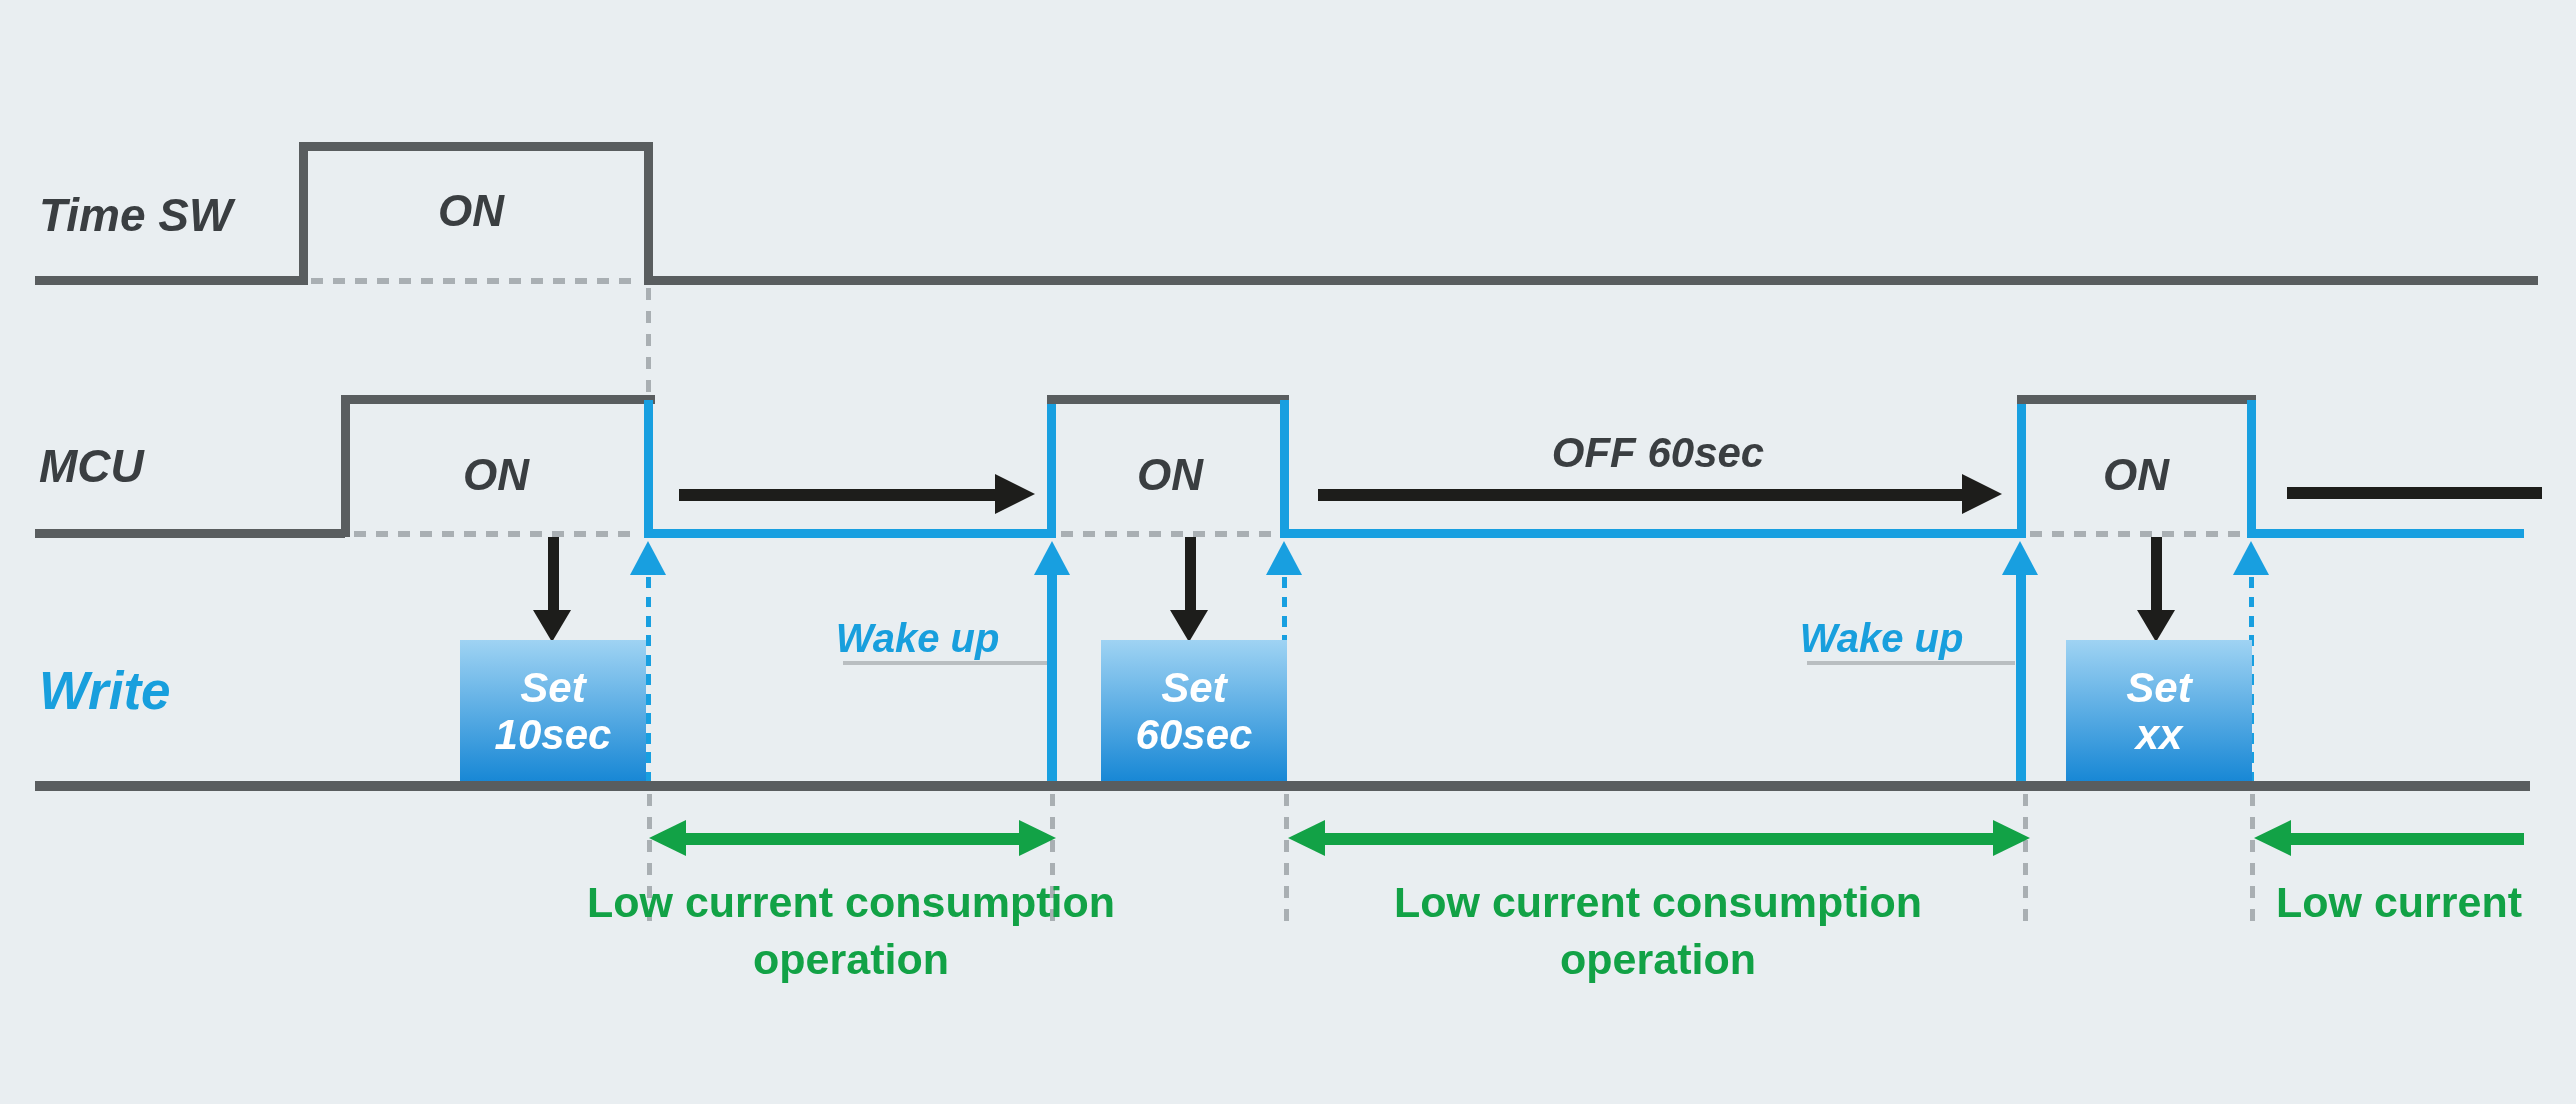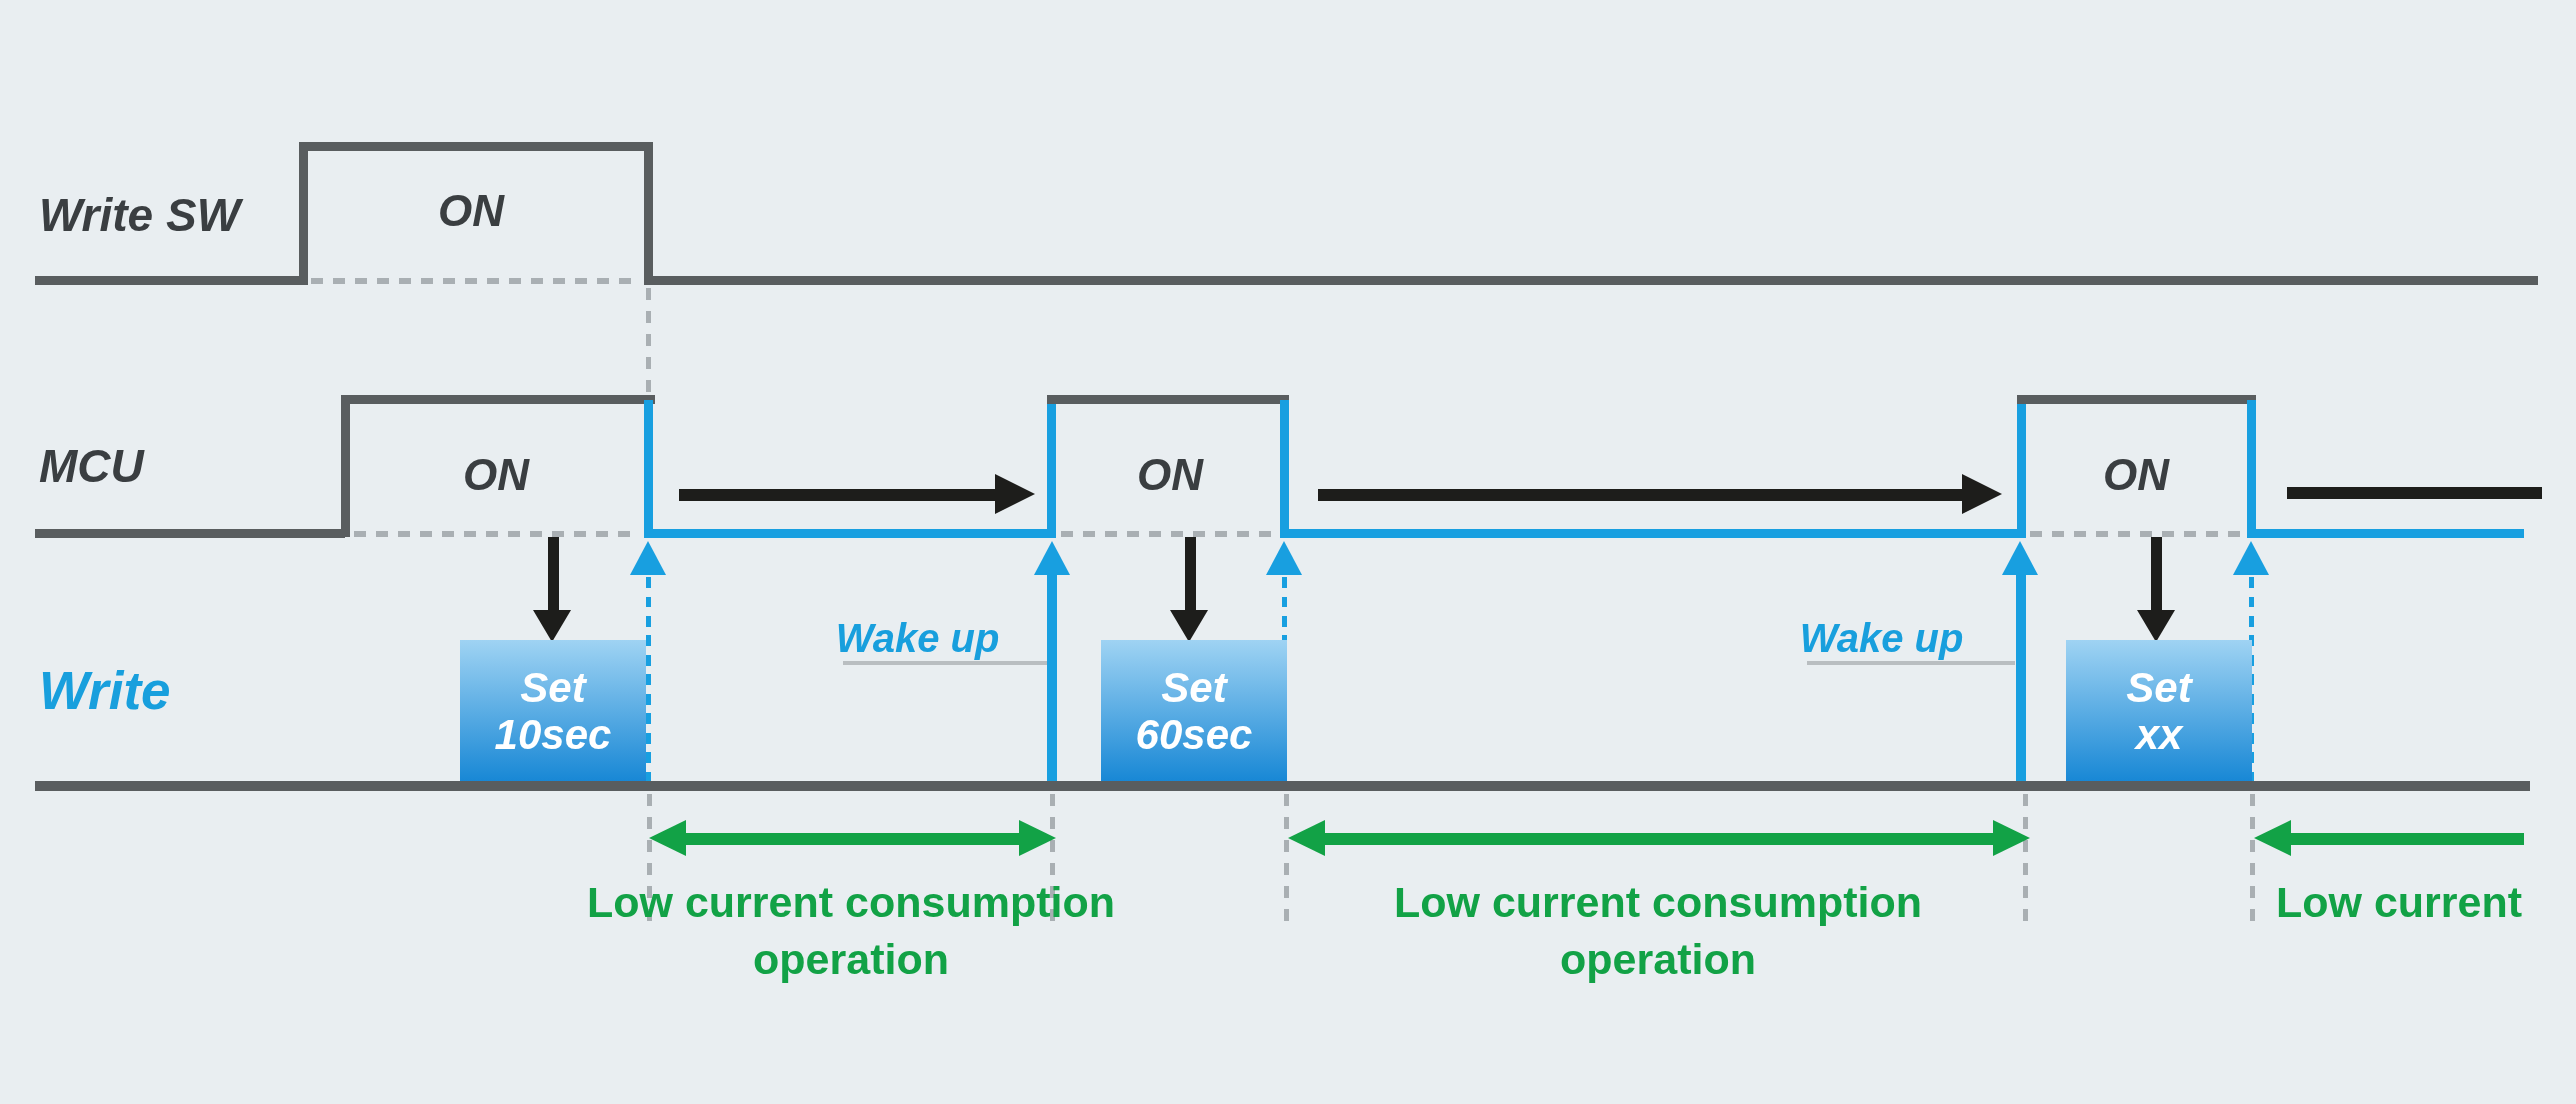--- a/index.html
+++ b/index.html
@@ -33,21 +33,21 @@
   .set-box{background:linear-gradient(180deg,var(--box-top) 0%,var(--box-bottom) 100%);
            display:flex;flex-direction:column;align-items:center;justify-content:center;}
   .set-box .bt{color:#ffffff;font-weight:bold;font-style:italic;font-size:42px;line-height:1.12;white-space:nowrap;}
   .green-txt{color:var(--green);font-weight:bold;font-style:normal;font-size:43px;line-height:57px;text-align:center;white-space:nowrap;}
 </style>
 </head>
 <body>
 
 <div id="stage">
 
-  <div class="abs lbl" style="left:39px;top:191px;font-size:46px;">Write SW</div>
+  <div class="abs lbl" style="left:39px;top:191px;font-size:46px;">Time SW</div>
 
   <div class="abs gray" style="left:35px;top:276px;width:272px;height:8.8px;"></div>
   <div class="abs gray" style="left:299px;top:142px;width:8.8px;height:143px;"></div>
   <div class="abs gray" style="left:299px;top:142px;width:354px;height:8.8px;"></div>
   <div class="abs gray" style="left:644px;top:142px;width:8.8px;height:143px;"></div>
   <div class="abs gray" style="left:644px;top:276px;width:1894px;height:8.8px;"></div>
   <div class="abs dash-h" style="left:311px;top:278px;width:329px;height:6.2px;"></div>
   <div class="abs dash-v-gray" style="left:646px;top:288px;width:5.3px;height:106px;"></div>
 
   <div class="abs lbl center" style="left:409px;top:188px;width:124px;font-size:44px;">ON</div>
@@ -73,20 +73,21 @@
   <div class="abs dash-h" style="left:2030px;top:531px;width:212px;height:6.2px;"></div>
   <div class="abs blue-bg" style="left:2247px;top:529px;width:277px;height:8.8px;"></div>
 
   <div class="abs lbl center" style="left:434px;top:452px;width:124px;font-size:44px;">ON</div>
   <div class="abs lbl center" style="left:1108px;top:452px;width:124px;font-size:44px;">ON</div>
   <div class="abs lbl center" style="left:2074px;top:452px;width:124px;font-size:44px;">ON</div>
 
   <div class="abs black-bg" style="left:679px;top:489px;width:317px;height:11.5px;"></div>
   <div class="abs tri" style="left:995px;top:474px;border-left:40px solid var(--black);border-top:20.3px solid transparent;border-bottom:20.3px solid transparent;"></div>
 
+  <div class="abs lbl center" style="left:1468px;top:431px;width:380px;font-size:42px;">OFF 60sec</div>
   <div class="abs black-bg" style="left:1318px;top:489px;width:644px;height:11.5px;"></div>
   <div class="abs tri" style="left:1962px;top:474px;border-left:40px solid var(--black);border-top:20.3px solid transparent;border-bottom:20.3px solid transparent;"></div>
 
   <div class="abs black-bg" style="left:2287px;top:487px;width:255px;height:11.5px;"></div>
 
   <div class="abs lbl blue-txt right" style="left:796px;top:617px;width:243px;font-size:40px;">Wake up</div>
   <div class="abs" style="left:843px;top:661px;width:207px;height:4.4px;background:var(--underline-gray);"></div>
   <div class="abs lbl blue-txt right" style="left:1760px;top:617px;width:243px;font-size:40px;">Wake up</div>
   <div class="abs" style="left:1807px;top:661px;width:208px;height:4.4px;background:var(--underline-gray);"></div>
 

